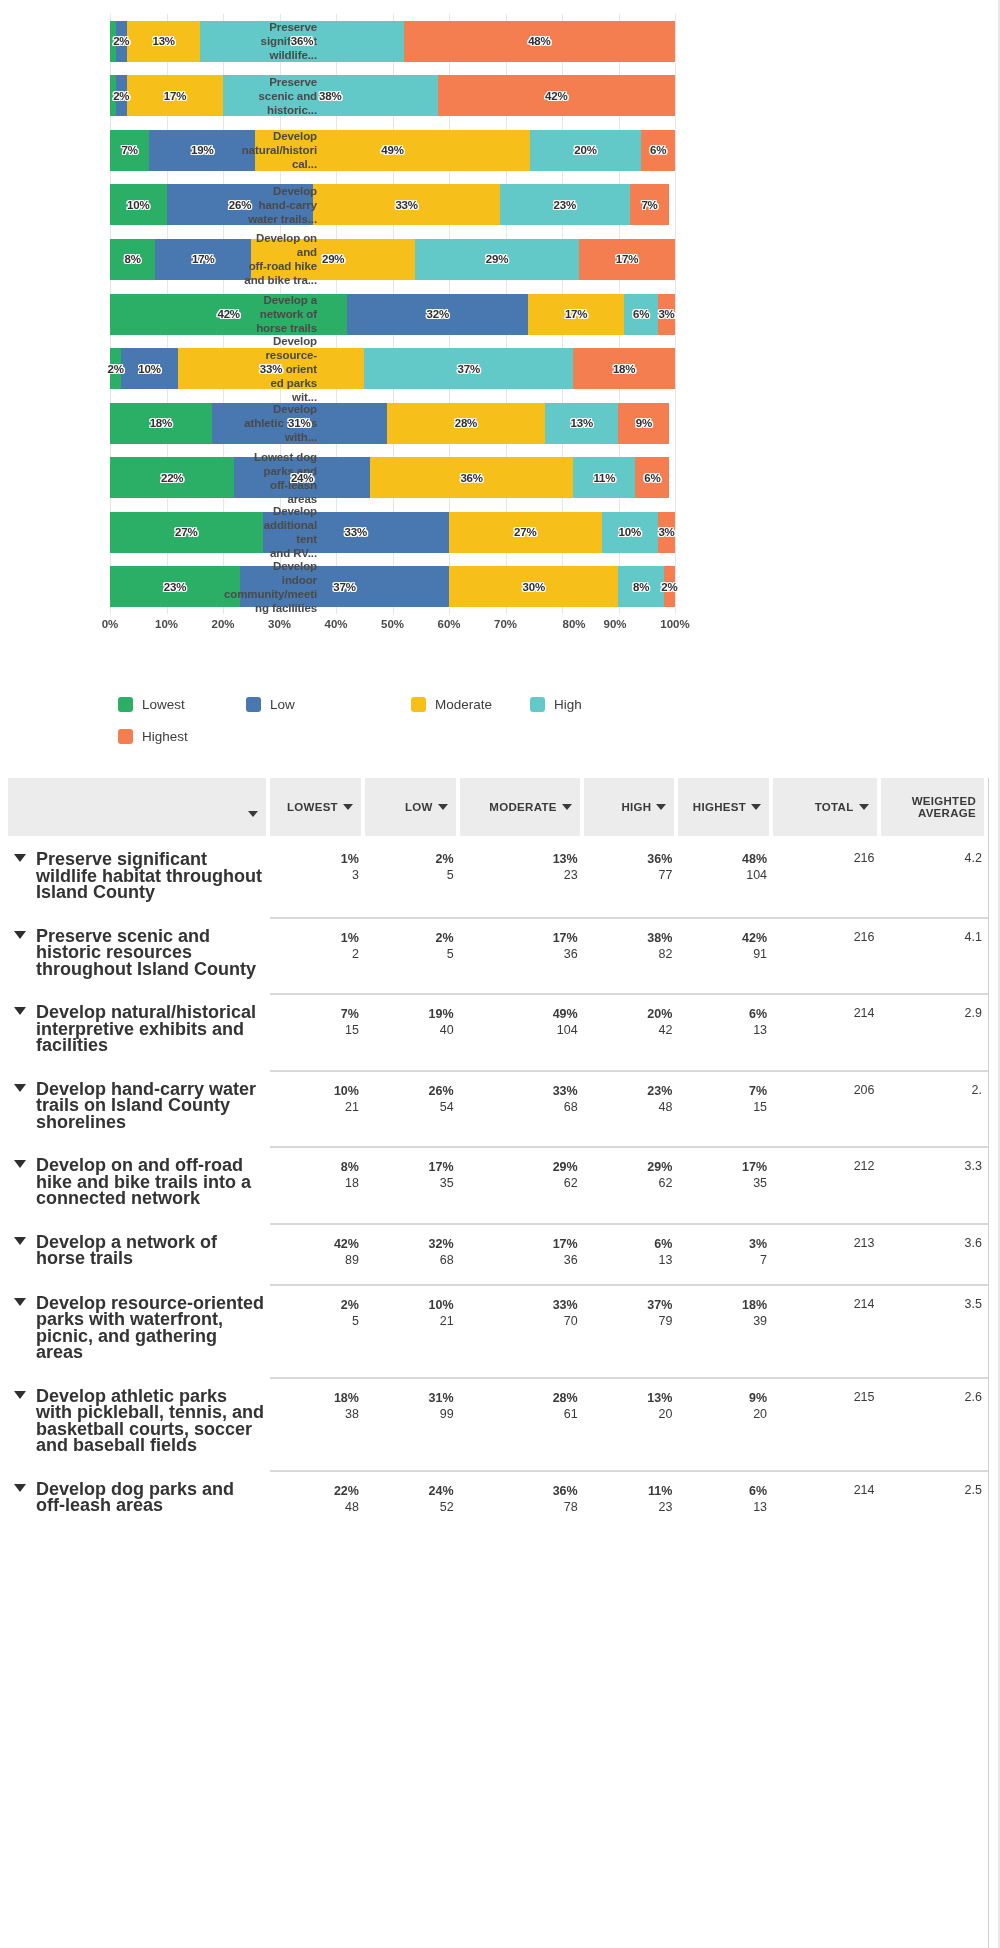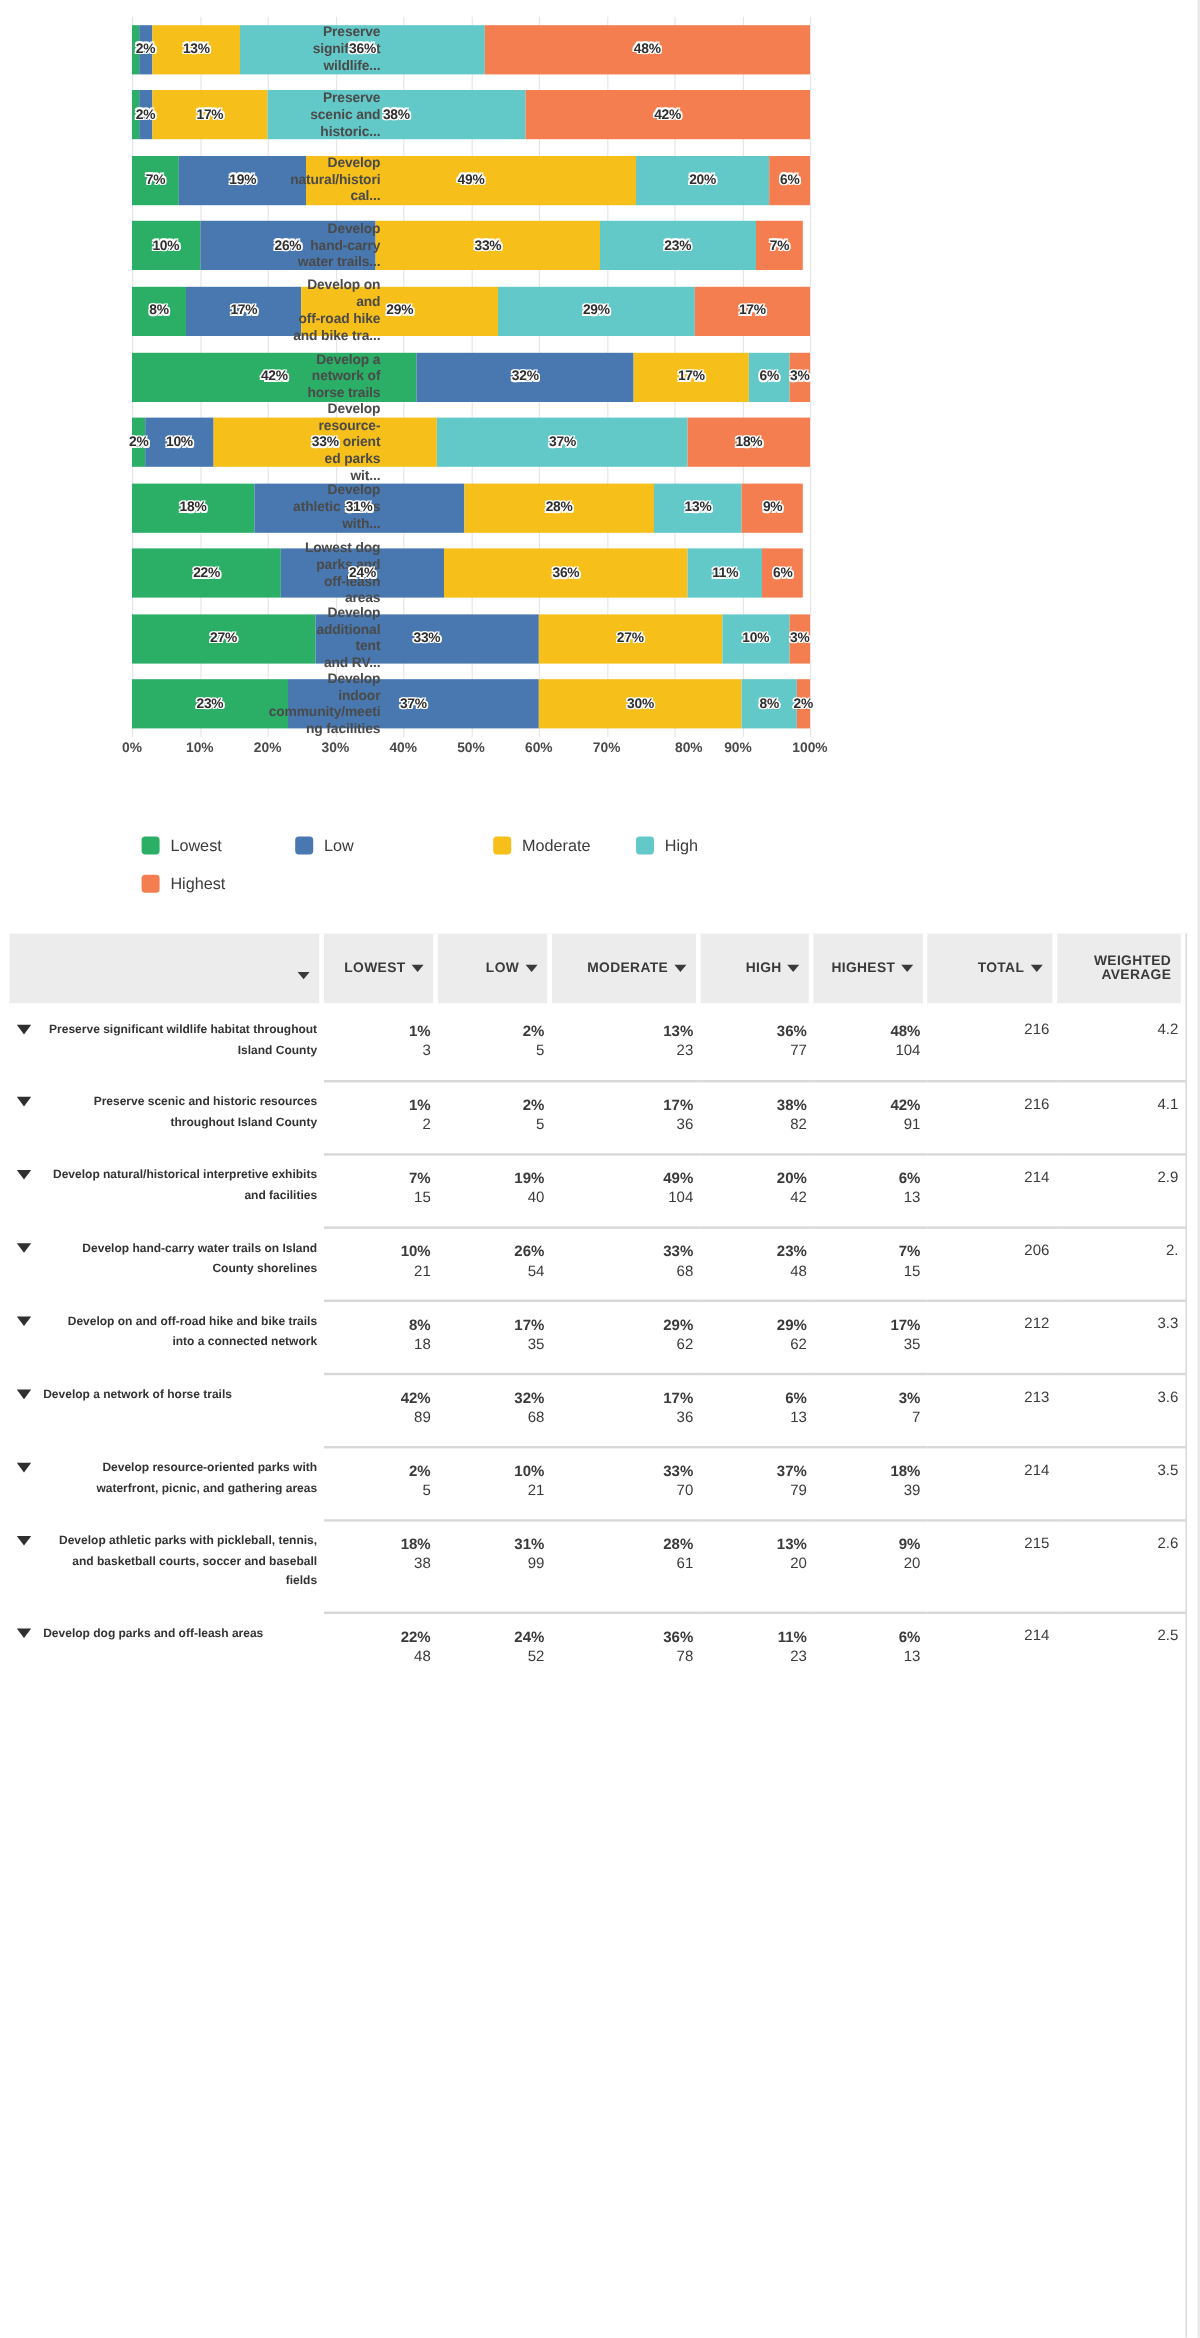--- a/index.html
+++ b/index.html
@@ -137,21 +137,21 @@
     font-size:12.5px;
     color:#3a3a3a;
   }
   table.survey tbody tr:first-child td { border-top:none; }
   td.lbl-cell {
     border-top:none !important;
     padding-left:8px;
   }
   .lbl-flex { display:flex; align-items:flex-start; gap:10px; }
   .lbl-text {
-    font-weight:bold; font-size:10px; line-height:16.5px; color:#333;text-align:right;
+    font-weight:bold; font-size:18px; line-height:16.5px; color:#333;
   }
   td.num {
     text-align:right;
     line-height:16px;
     padding-right:10px;
   }
   .pct { font-weight:bold; font-size:12.5px; display:block; }
   .cnt { font-weight:normal; font-size:12.5px; display:block; }
   td.tot, td.wavg {
     font-weight:normal;

